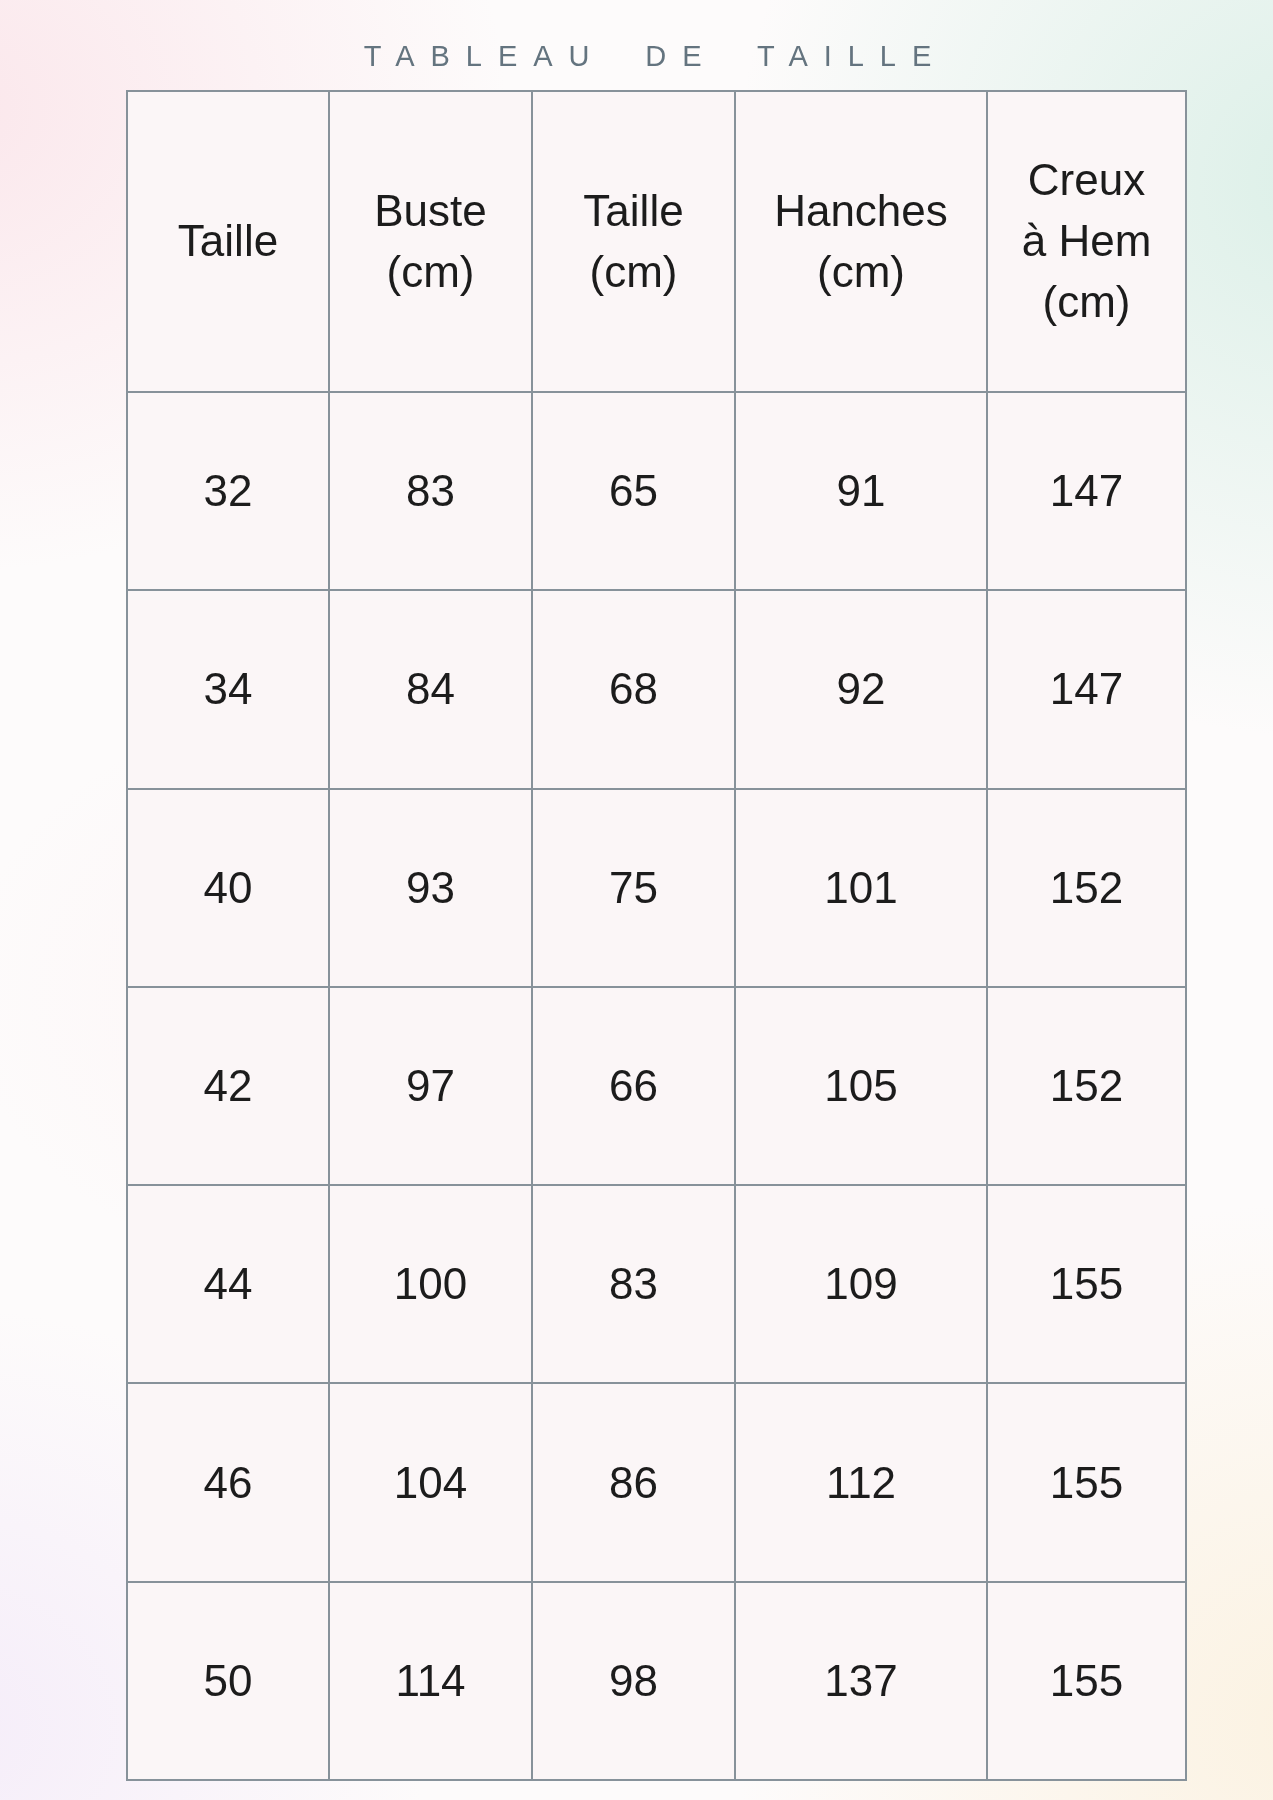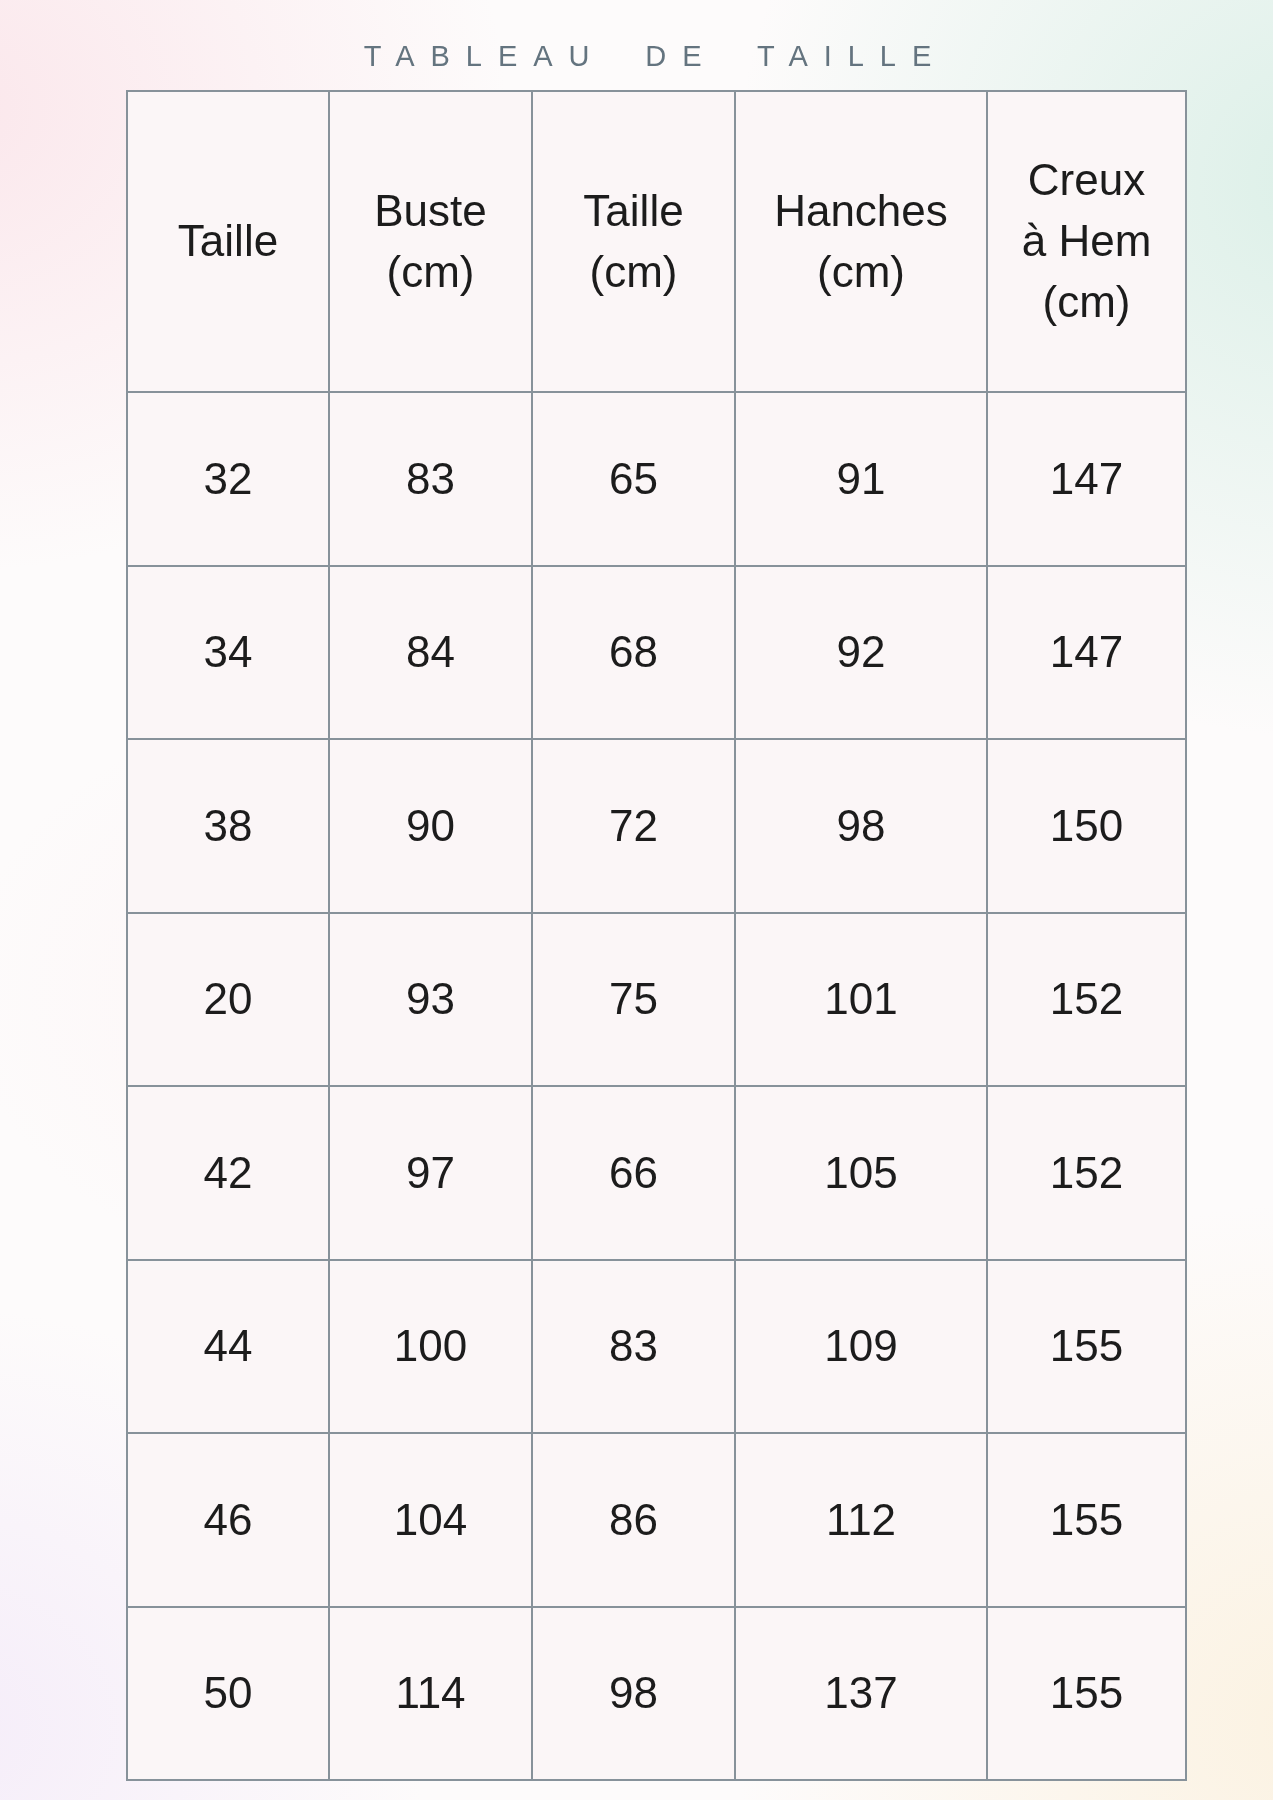--- a/index.html
+++ b/index.html
@@ -98,28 +98,21 @@
           <td>147</td>
         </tr>
         <tr>
           <td>34</td>
           <td>84</td>
           <td>68</td>
           <td>92</td>
           <td>147</td>
         </tr>
         <tr>
-          <td>38</td>
-          <td>90</td>
-          <td>72</td>
-          <td>98</td>
-          <td>150</td>
-        </tr>
-        <tr>
-          <td>20</td>
+          <td>40</td>
           <td>93</td>
           <td>75</td>
           <td>101</td>
           <td>152</td>
         </tr>
         <tr>
           <td>42</td>
           <td>97</td>
           <td>66</td>
           <td>105</td>

